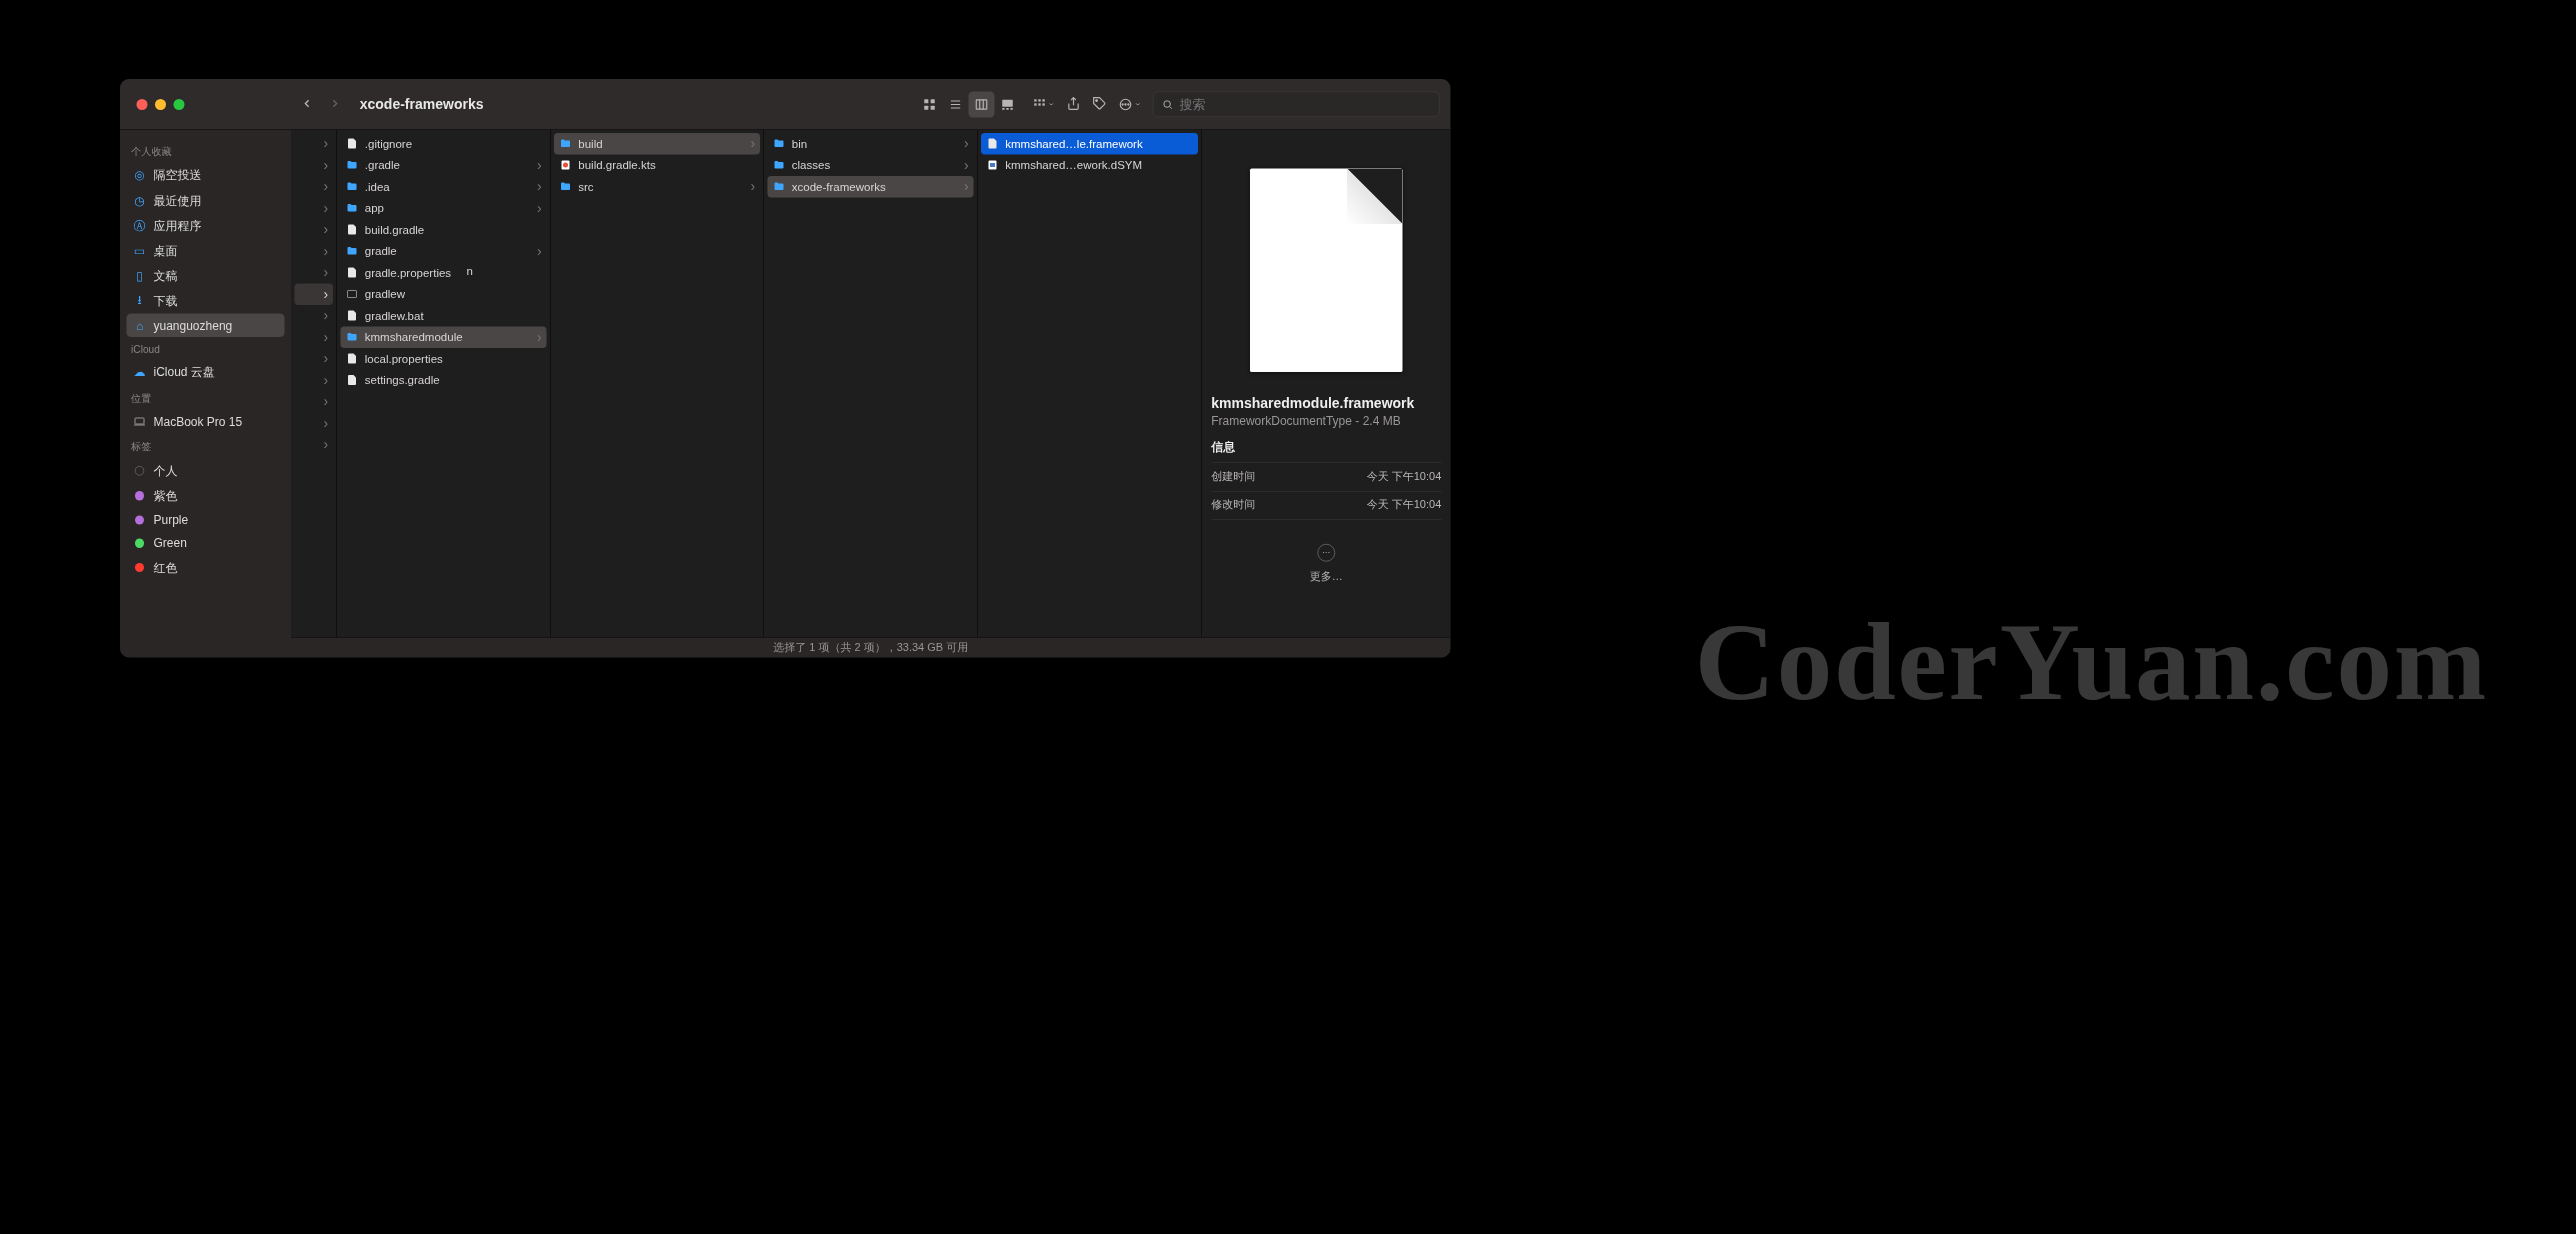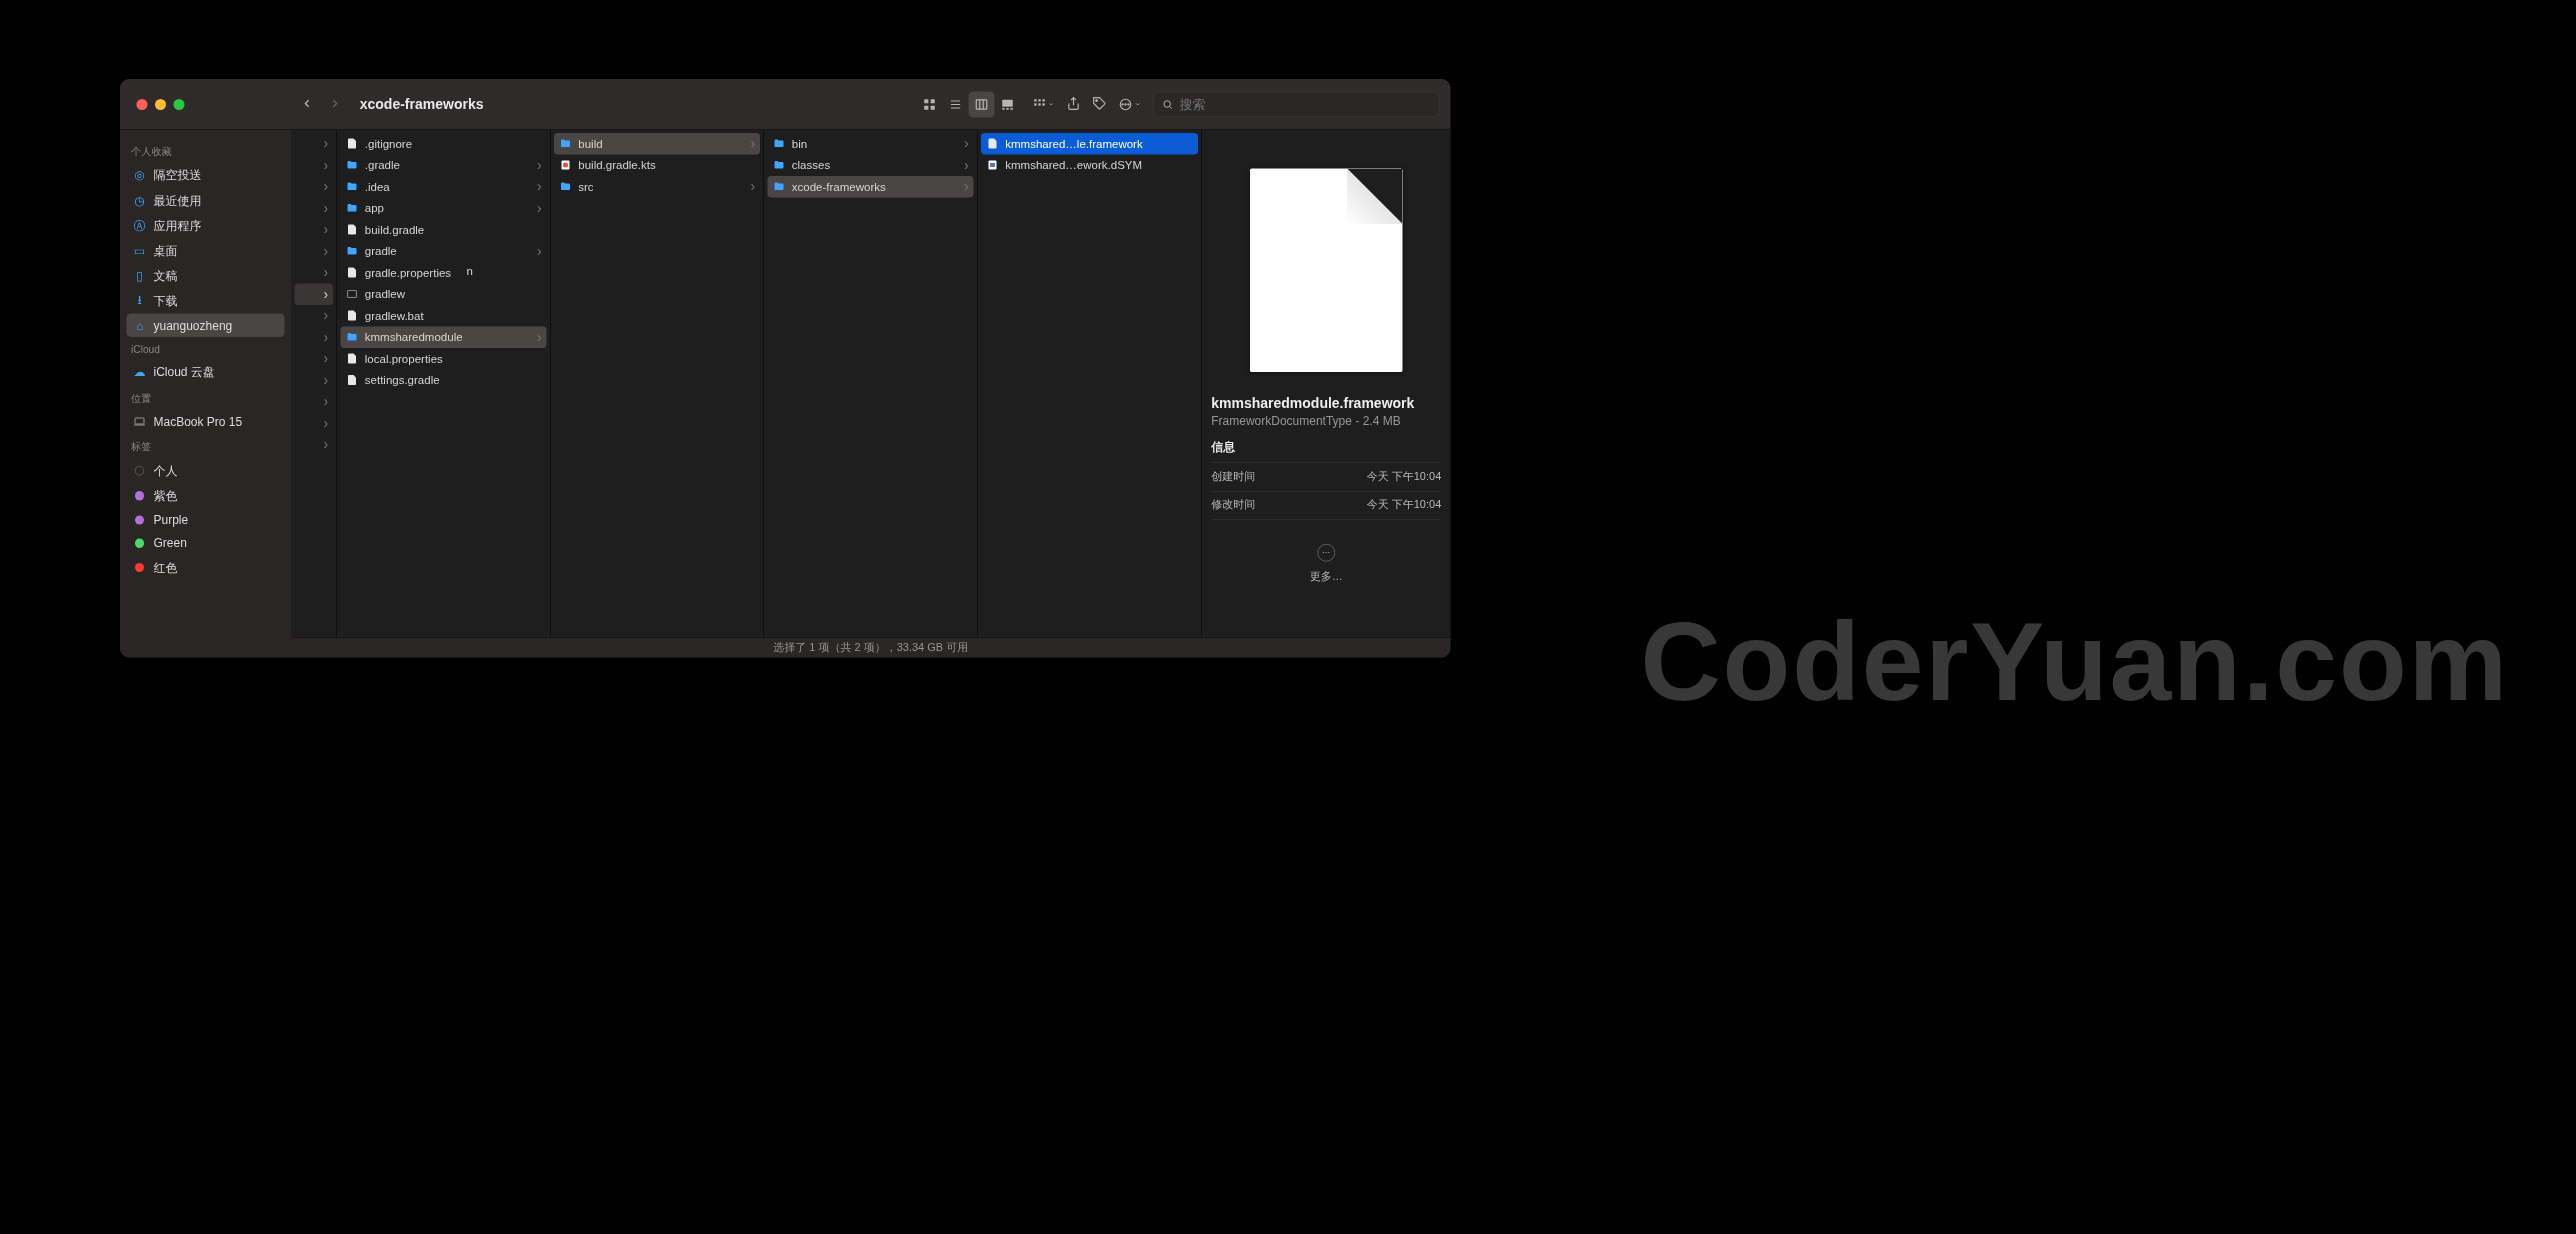--- a/index.html
+++ b/index.html
@@ -49,21 +49,21 @@
 
   .pname{font-size:28px;font-weight:600;color:#eee;margin-top:9.2px;align-self:flex-start;}
   .psub{font-size:24px;color:#9a9696;align-self:flex-start;margin-top:5.5px;}
   .phdr{font-size:24px;color:#eee;align-self:flex-start;margin-top:22px;font-weight:600;}
   .pline{display:flex;justify-content:space-between;width:100%;font-size:22px;color:#bab6b6;margin-top:15px;border-top:0.9px solid #3a3636;padding-top:11px;}
   .pmore{margin-top:37px;display:flex;flex-direction:column;align-items:center;gap:15px;color:#bab6b6;font-size:22px;}
   .pmore .circ{width:35px;height:35px;border:1.8px solid #9a9696;border-radius:50%;display:flex;align-items:center;justify-content:center;font-size:16.6px;}
 
   .status { position:absolute; bottom:0; left:342px; right:0; height:41px; background:#2a2626; display:flex; align-items:center; justify-content:center; color:#9a9696; font-size:22px; border-top:0.9px solid #000; }
 
-  .watermark{position:absolute;right:67px;bottom:508px;font-size:111px;font-weight:900;color:rgba(200,200,200,.28);letter-spacing:1.8px;font-family:Liberation Sans, sans-serif;text-shadow:0 0 28px rgba(0,0,0,.8);pointer-events:none;}
+  .watermark{position:absolute;right:88px;bottom:508px;font-size:111px;font-weight:900;color:rgba(200,200,200,.28);letter-spacing:1.8px;font-family:Liberation Serif, serif;text-shadow:0 0 28px rgba(0,0,0,.8);pointer-events:none;}
   .peek{position:absolute;left:351px;top:268px;color:#d8d4d4;font-size:23px;}
 </style>
 </head>
 <body>
 
 <div class="window">
   <div class="titlebar">
     <div class="traffic">
       <div class="tl r"></div>
       <div class="tl y"></div>

